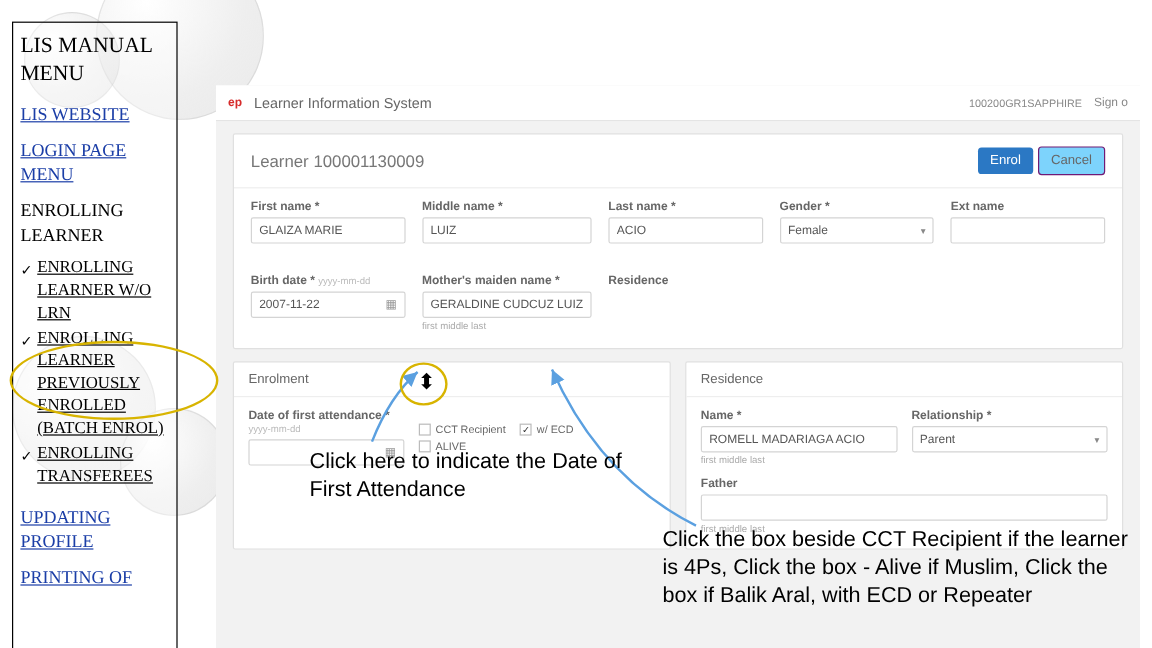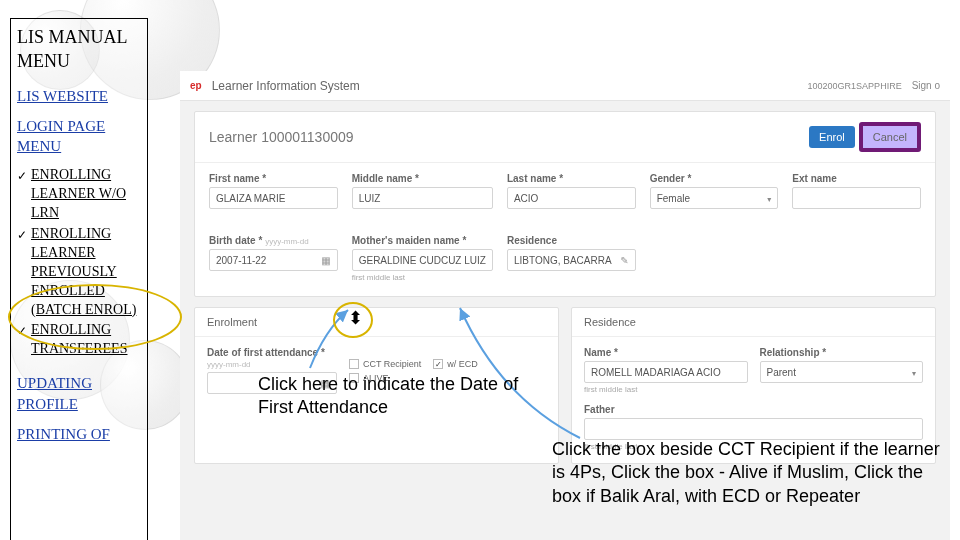--- a/index.html
+++ b/index.html
@@ -36,21 +36,21 @@
   .app-header .flex { flex: 1; }
   .app-header .user { font-size: 9px; color: #888; margin-right: 10px; }
   .app-header .signo { color: #888; font-size: 10px; }
   .dep-badge { color: #d62b2b; font-weight: bold; font-size: 10px; margin-right: 6px; }
 
   .panel { background: #fff; margin: 10px 14px; border: 1px solid #e0e0e0; border-radius: 2px; }
   .panel-head { display: flex; align-items: center; padding: 10px 14px; border-bottom: 1px solid #eee; }
   .panel-head .pt { color: #777; font-size: 14px; flex: 1; }
   .btn { display: inline-block; padding: 5px 10px; font-size: 11px; border-radius: 3px; cursor: pointer; }
   .btn-primary { background: #2b78c4; color: #fff; margin-right: 4px; }
-  .btn-default { background: #c4b5fd; border: 4px solid #701a75; color: #666; }
+  .btn-default { background: #7dd3fc; border: 1px solid #701a75; color: #666; }
 
   .form-grid { display: grid; grid-template-columns: repeat(5, 1fr); gap: 26px 14px; padding: 10px 14px 14px; }
   .field label { display: block; font-size: 10px; color: #666; margin-bottom: 3px; font-weight: 600; }
   .field .ctrl { height: 22px; border: 1px solid #d4d4d4; border-radius: 2px; background: #fff; display: flex; align-items: center; padding: 0 6px; font-size: 10px; color: #555; }
   .field .ctrl .val { flex: 1; white-space: nowrap; overflow: hidden; text-overflow: ellipsis; }
   .field .ctrl .caret::after { content: "▾"; color: #888; font-size: 8px; }
   .field .ctrl .cal { color: #999; font-size: 10px; }
   .field .ctrl .pen::after { content: "✎"; color: #999; font-size: 10px; }
   .sub { font-size: 8px; color: #aaa; margin-top: 2px; }
 
@@ -73,20 +73,21 @@
 
 <div class="bg-orb orb1"></div>
 <div class="bg-orb orb2"></div>
 <div class="bg-orb orb3"></div>
 <div class="bg-orb orb4"></div>
 
 <div class="sidebar">
   <div class="title">LIS MANUAL MENU</div>
   <a class="nav-item">LIS WEBSITE</a>
   <a class="nav-item">LOGIN PAGE MENU</a>
+  <div class="heading-plain">ENROLLING LEARNER</div>
   <ul>
     <li>
         <span class="check">✓</span>
         <span class="litext">ENROLLING LEARNER W/O LRN</span>
       </li>
     <li>
         <span class="check">✓</span>
         <span class="litext">ENROLLING LEARNER PREVIOUSLY ENROLLED (BATCH ENROL)</span>
       </li>
     <li>
@@ -156,24 +157,20 @@
       </div>
       <div class="field">
         <label>Mother's maiden name *</label>
         <div class="ctrl">
             <span class="val">GERALDINE CUDCUZ LUIZ</span>
           </div>
         <div class="sub">first middle last</div>
       </div>
       <div class="field">
         <label>Residence</label>
-        <div class="ctrl">
-            <span class="val">LIBTONG, BACARRA</span>
-            <span class="pen"></span>
-          </div>
       </div>
     </div>
   </div>
 
   <div class="two-col">
     <div class="subpanel">
       <div class="sp-head">Enrolment</div>
       <div class="sp-body">
         <div class="dof-row">
           <div class="field dof-field">

